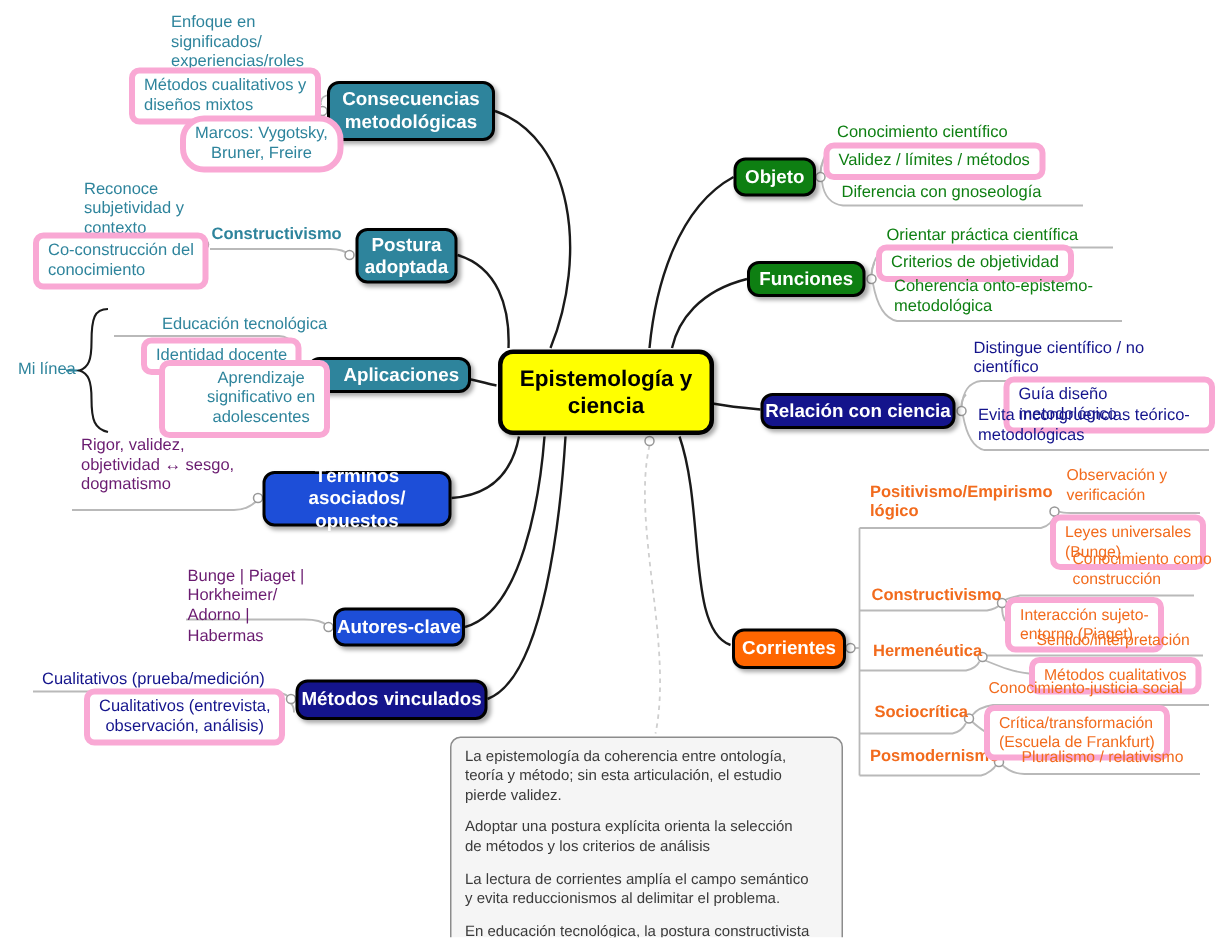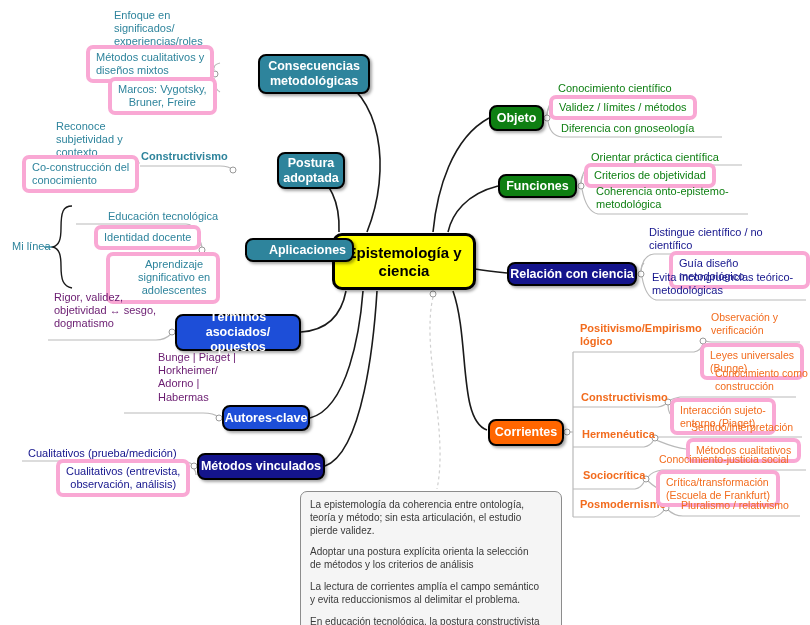--- a/index.html
+++ b/index.html
@@ -4,21 +4,21 @@
 <style>
   html,body{margin:0;padding:0;background:#fff;}
   #canvas{position:relative;width:810px;height:625px;background:#fff;overflow:hidden;
           font-family:"Liberation Sans",sans-serif;}
   #wires{position:absolute;left:0;top:0;z-index:0;}
   .node{position:absolute;z-index:2;white-space:pre-line;line-height:1.2;}
   .box{border:2px solid #000;border-radius:8px;color:#fff;font-weight:bold;
        display:flex;align-items:center;justify-content:center;text-align:center;
        box-shadow:2px 2px 3px rgba(0,0,0,.35);font-size:12.5px;}
   .center{background:#FFFF00;color:#000;border-width:3px;border-radius:10px;font-size:15px;}
-  .teal-bg{background:#2E849C;margin-left:40px;}
+  .teal-bg{background:#2E849C;}
   .purple-bg{background:#1d4ed8;}
   .navy-bg{background:#14148C;}
   .green-bg{background:#0E7F12;}
   .orange-bg{background:#FF6600;}
   .leaf{font-weight:normal;font-size:11px;}
   .teal{color:#2E849C;}
   .purple{color:#6A1B70;}
   .navy{color:#14148C;}
   .green{color:#0E7F12;}
   .orange{color:#F26B1D;}
@@ -135,41 +135,41 @@
   <div class="node box green-bg" style="left:489px;top:105px;width:51px;height:22px;">Objeto</div>
   <div class="node box green-bg" style="left:498px;top:174px;width:75px;height:20px;">Funciones</div>
   <div class="node box navy-bg" style="left:507px;top:262px;width:126px;height:20px;">Relación con ciencia</div>
   <div class="node box orange-bg" style="left:488px;top:419px;width:72px;height:23px;">Corrientes</div>
 
   <div class="node leaf teal" style="left:114px;top:9px;">Enfoque en
 significados/
 experiencias/roles</div>
   <div class="node leaf teal boxed" style="left:86px;top:45px;">Métodos cualitativos y
 diseños mixtos</div>
-  <div class="node leaf teal boxed ctr" style="left:108px;top:77px;">Marcos: Vygotsky,
+  <div class="node leaf teal boxed ctr" style="left:120px;top:77px;border-radius:16px;">Marcos: Vygotsky,
 Bruner, Freire</div>
 
   <div class="node leaf teal" style="left:56px;top:120px;">Reconoce
 subjetividad y
 contexto</div>
   <div class="node leaf teal boxed" style="left:22px;top:155px;">Co-construcción del
 conocimiento</div>
   <div class="node leaf teal sub" style="left:141px;top:150px;">Constructivismo</div>
 
   <div class="node leaf teal" style="left:12px;top:240px;">Mi línea</div>
   <div class="node leaf teal" style="left:78px;top:210px;padding-left:30px;">Educación tecnológica</div>
   <div class="node leaf teal boxed ctr" style="left:94px;top:225px;">Identidad docente</div>
-  <div class="node leaf teal boxed ctr" style="left:106px;top:252px;padding-left:28px;">Aprendizaje
+  <div class="node leaf teal boxed ctr" style="left:106px;top:240px;padding-left:28px;">Aprendizaje
 significativo en
 adolescentes</div>
 
   <div class="node leaf purple" style="left:54px;top:291px;">Rigor, validez,
 objetividad ↔ sesgo,
 dogmatismo</div>
-  <div class="node leaf purple" style="left:125px;top:351px;margin-left:33px;">Bunge | Piaget |
+  <div class="node leaf purple" style="left:125px;top:378px;">Bunge | Piaget |
 Horkheimer/
 Adorno |
 Habermas</div>
   <div class="node leaf navy" style="left:28px;top:447px;">Cualitativos (prueba/medición)</div>
   <div class="node leaf navy boxed ctr" style="left:56px;top:459px;">Cualitativos (entrevista,
 observación, análisis)</div>
 
   <div class="node leaf green" style="left:558px;top:82px;">Conocimiento científico</div>
   <div class="node leaf green boxed" style="left:549px;top:95px;">Validez / límites / métodos</div>
   <div class="node leaf green" style="left:561px;top:122px;">Diferencia con gnoseología</div>

